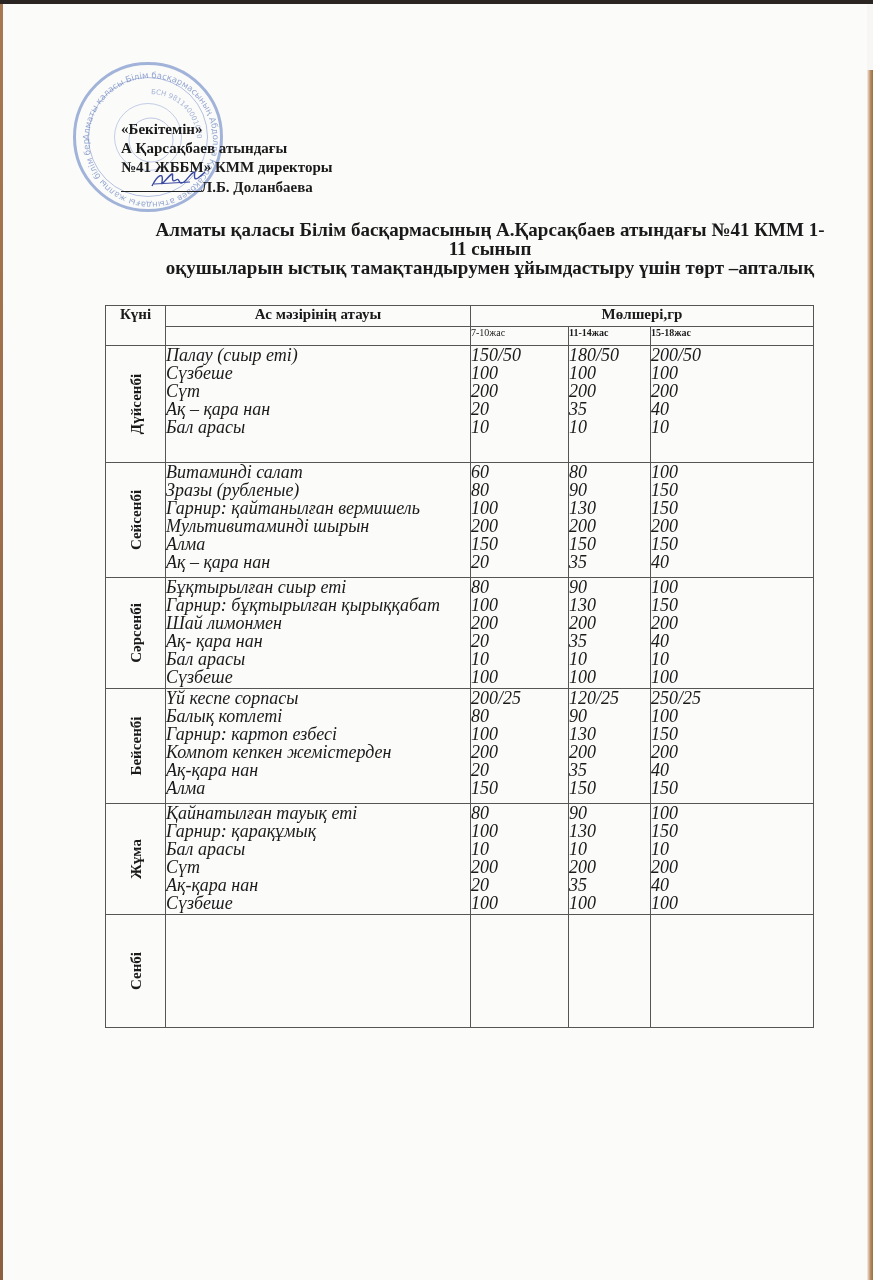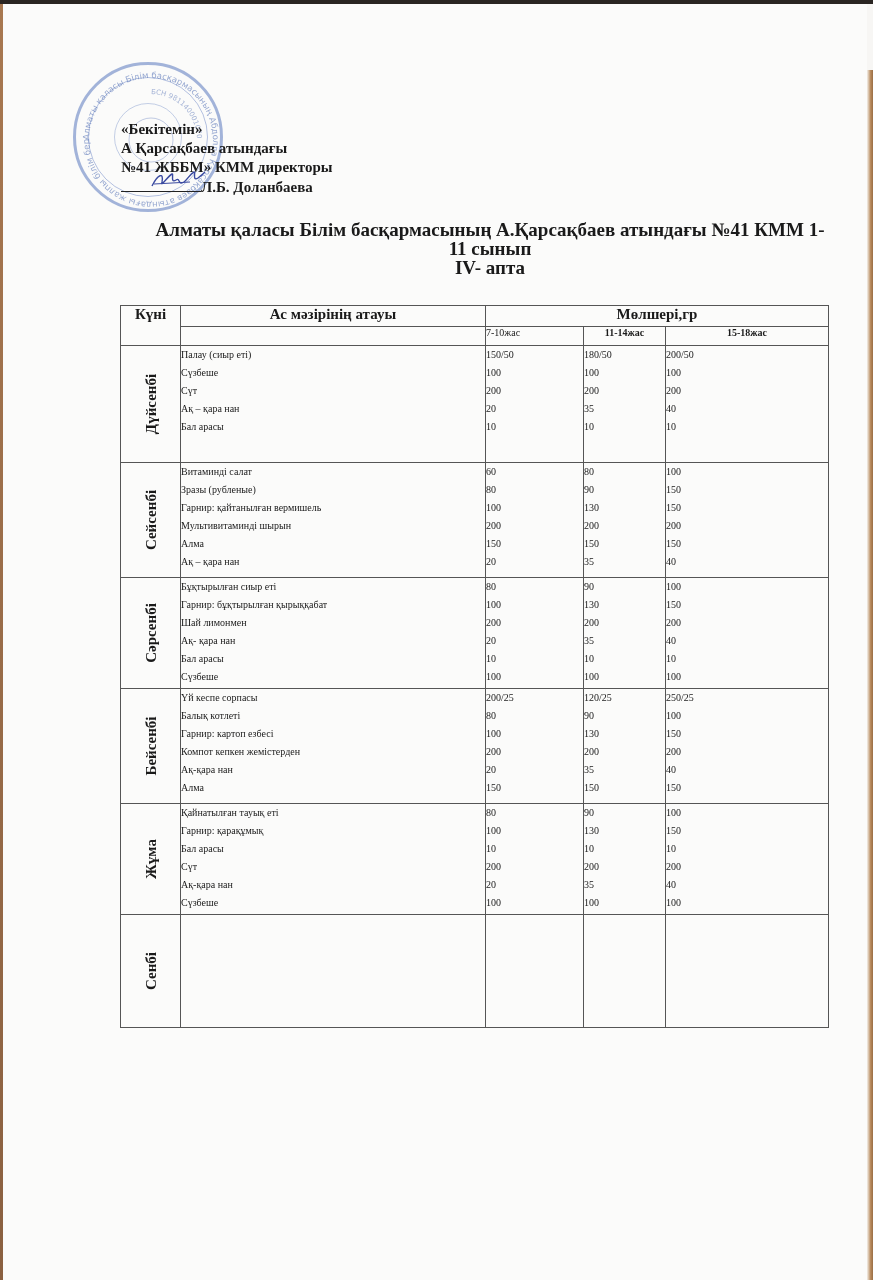--- a/index.html
+++ b/index.html
@@ -103,21 +103,21 @@
       font-weight: bold;
       font-size: 19px;
       line-height: 19px;
     }
     .title .t1 { padding-left: 0; }
     .title .t2 { font-weight: bold; }
 
     
     table.menu {
       position: absolute;
-      left: 120px; top: 305px;
+      left: 105px; top: 305px;
       width: 708px;
       border-collapse: collapse;
       table-layout: fixed;
       font-size: 14px;
     }
     table.menu td, table.menu th {
       border: 1px solid #555;
       vertical-align: top;
       padding: 0;
     }
@@ -136,38 +136,39 @@
     }
     th.h-dish { font-weight: bold; }
     td.sub-empty { height: 18px; }
     td.age {
       font-size: 10px;
       height: 18px;
       padding-left: 5px;
       text-align: left;
       vertical-align: middle;
     }
-    td.age.bold { font-weight: bold; text-align: center; }
+    td.age.bold { font-weight: bold; }
 
     td.day {
       position: relative;
       text-align: center;
     }
     .day-label {
       position: absolute;
       left: 50%; top: 50%;
       transform: translate(-50%, -50%) rotate(-90deg);
       font-weight: bold;
       font-size: 15px;
       white-space: nowrap;
     }
     td.dishes, td.qty {
       padding: 2px 0 0 8px;
       line-height: 18px;
-      font-size: 10px;
+      font-size: 18px;
+      font-style: italic;
     }
     td.qty { padding-left: 4px; }
     .item { display: block; white-space: nowrap; }
     tr.r-mon td { height: 116px; }
     tr.r-tue td { height: 114px; }
     tr.r-wed td { height: 110px; }
     tr.r-thu td { height: 114px; }
     tr.r-fri td { height: 110px; margin-top: 42px; }
     tr.r-sat td { height: 112px; }
   </style>
@@ -203,21 +204,21 @@
     <span class="sig-line"></span><span>Л.Б. Доланбаева</span>
   </div>
 </div>
 <svg class="signature" viewBox="0 0 56 22">
   <path d="M2,18 C8,6 14,4 12,14 C10,20 18,8 22,6 C24,5 20,16 26,12 C30,9 28,18 34,14 C38,11 40,6 44,4 C46,3 42,14 48,10 C52,7 54,5 55,4" fill="none" stroke="#3a4aa0" stroke-width="1.4"></path>
   <path d="M4,16 L40,14" fill="none" stroke="#3a4aa0" stroke-width="1"></path>
 </svg>
 
 <div class="title">
   <div class="t1">Алматы қаласы  Білім басқармасының А.Қарсақбаев атындағы  №41 КММ 1- 11 сынып</div>
-  <div>IV- апта</div>
+  <div class="t2">оқушыларын  ыстық тамақтандырумен ұйымдастыру үшін  төрт –апталық</div>
 </div>
 
 <table class="menu">
   <colgroup>
     <col class="col-day">
       <col class="col-dish">
       <col class="col-a">
       <col class="col-b">
       <col class="col-c">
   </colgroup>

